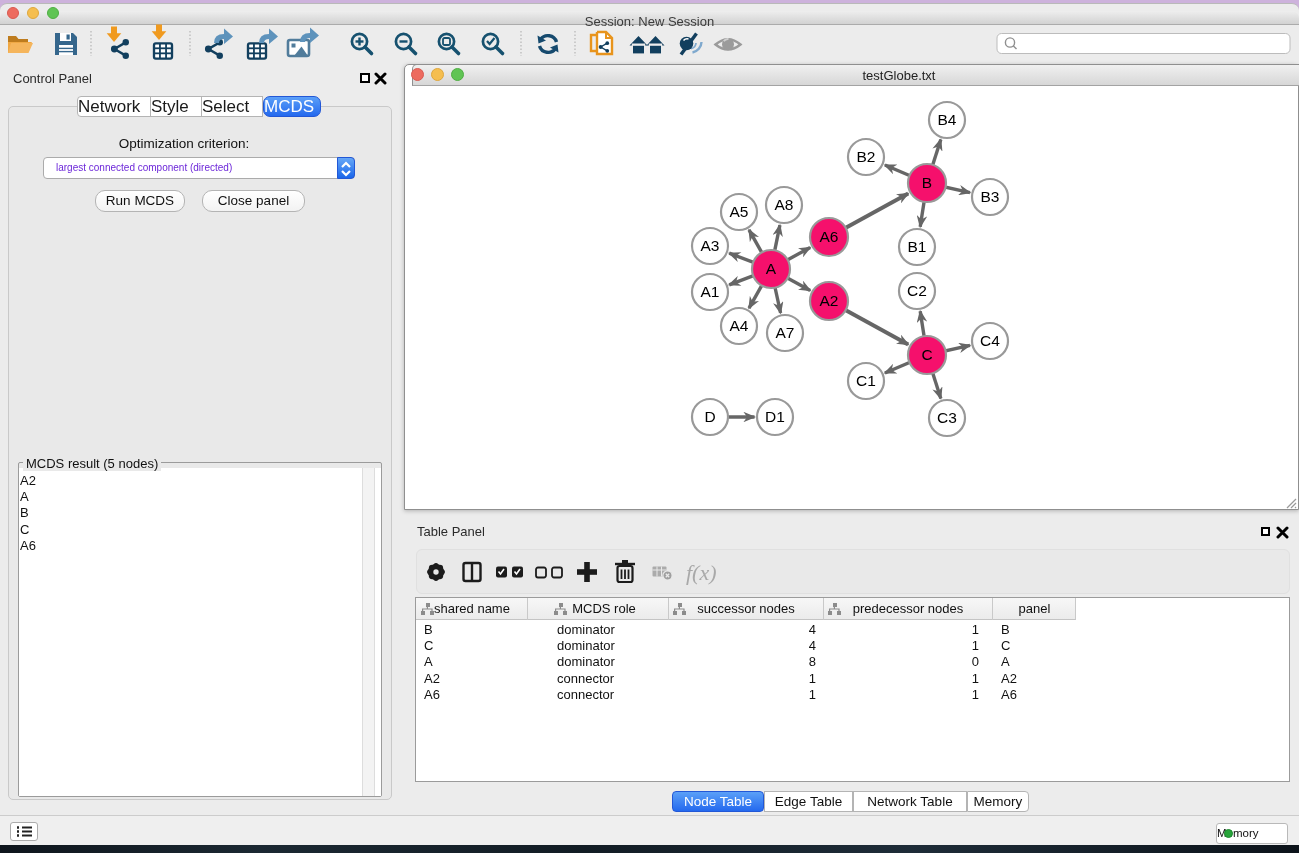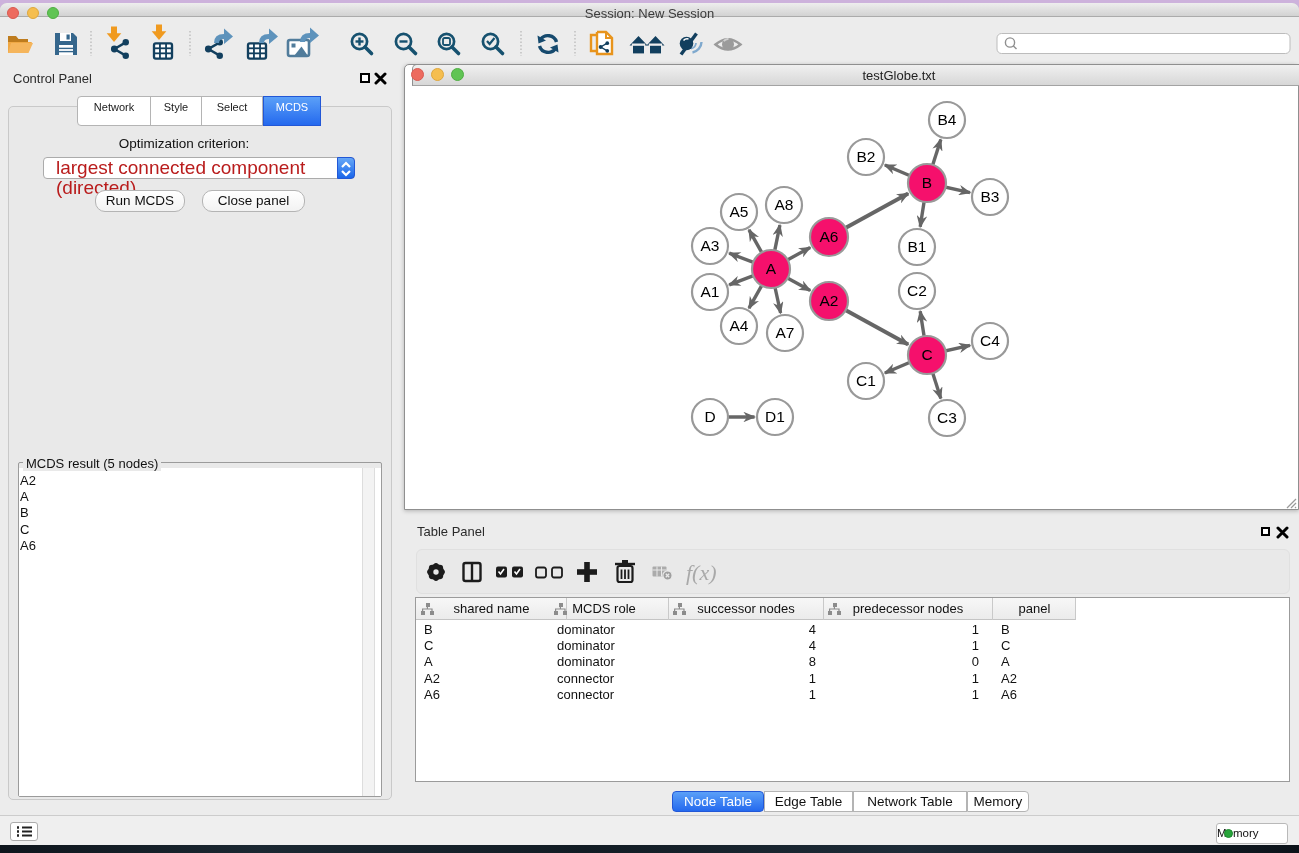--- a/index.html
+++ b/index.html
@@ -1,33 +1,33 @@
 <!DOCTYPE html>
 <html><head><meta charset="utf-8"><style>
 *{margin:0;padding:0;box-sizing:border-box}
 html,body{width:1299px;height:853px;overflow:hidden;font-family:"Liberation Sans",sans-serif}
 body{position:relative;background:#ECECEC}
 .abs{position:absolute}
 .desktop-top{left:0;top:0;width:1299px;height:12px;background:#CDB2DC}
 .desktop-bot{left:0;top:845px;width:1299px;height:8px;background:linear-gradient(90deg,#0e151c,#1b2832 20%,#121c24 45%,#1e2c38 70%,#0c131a)}
 .appwin{left:0;top:3px;width:1299px;height:842px;background:#ECECEC;border-radius:7px 7px 0 0;border-top:1px solid #b9b9b9}
-.titlebar{left:0;top:3px;width:1299px;height:14px;background:linear-gradient(#eeeeee,#d2d2d2);border-radius:7px 7px 0 0;border-bottom:1px solid #ababab}
+.titlebar{left:0;top:11px;width:1299px;height:14px;background:linear-gradient(#eeeeee,#d2d2d2);border-radius:7px 7px 0 0;border-bottom:1px solid #ababab}
 .titletext{width:100%;text-align:center;font-size:13px;color:#3c3c3c;line-height:22px}
 .tl{border-radius:50%;width:12px;height:12px;top:7px}
 .tl.r{left:7px;background:#ED6B5F;border:1px solid #d95950}
 .tl.y{left:27px;background:#F5BE4F;border:1px solid #dfa73c}
 .tl.g{left:47px;background:#60C454;border:1px solid #4fae43}
 
 .cp-title{left:13px;top:71px;font-size:13px;color:#2b2b2b}
 .cp-float{left:360px;top:73px;width:10px;height:10px;border:2px solid #000;background:#fff}
 .cp-box{left:8px;top:106px;width:384px;height:694px;background:#E9E9E9;border:1px solid #c9c9c9;border-radius:5px}
-.tab{top:96px;height:30px;background:#fff;border:1px solid #b4b4b4;font-size:11px;color:#1a1a1a;text-align:center;line-height:20px}
-.tab.sel{background:linear-gradient(#5ba0f8,#2469ee);color:#fff;border:1px solid #2257d6;border-radius:0;z-index:3}
+.tab{top:96px;height:21px;background:#fff;border:1px solid #b4b4b4;font-size:17px;color:#1a1a1a;text-align:left;line-height:20px}
+.tab.sel{background:linear-gradient(#5ba0f8,#2469ee);color:#fff;border:1px solid #2257d6;border-radius:7px;z-index:3}
 .opt-label{left:8px;top:136px;width:352px;text-align:center;font-size:13.5px;color:#111}
-.combo{left:43px;top:157px;width:312px;height:22px;background:#fff;border:1px solid #ababab;border-radius:4px;font-size:19px;color:#b91c1c;line-height:20px;padding-left:12px}
+.combo{left:43px;top:157px;width:312px;height:22px;background:#fff;border:1px solid #ababab;border-radius:4px;font-size:10px;color:#6d28d9;line-height:20px;padding-left:12px}
 .combo-btn{left:337px;top:157px;width:18px;height:22px;background:linear-gradient(#66a7f7,#1a66ea);border-radius:0 4px 4px 0;border:1px solid #2257d6}
 .btn{top:190px;height:22px;background:linear-gradient(#ffffff,#f2f2f2);border:1px solid #b4b4b4;border-radius:10px;font-size:13.5px;color:#111;text-align:center;line-height:20px}
 .grp-label{left:23px;top:456px;background:#E9E9E9;padding:0 3px;font-size:13px;color:#111;z-index:2}
 .grp-box{left:18px;top:462px;width:364px;height:335px;border:1px solid #9b9b9b;border-radius:2px;background:#E9E9E9}
 .grp-white{left:19px;top:468px;width:362px;height:328px;background:#fff}
 .grp-list{left:20px;top:473px;width:341px;font-size:13px;color:#111;line-height:16.2px}
 .grp-scroll{left:362px;top:468px;width:13px;height:328px;background:#f3f3f3;border-left:1px solid #ddd;border-right:1px solid #ddd}
 
 .statusbar{left:0;top:815px;width:1299px;height:30px;background:#efefef;border-top:1px solid #cccccc}
 .sb-btn{left:10px;top:822px;width:28px;height:19px;background:#fff;border:1px solid #ababab;border-radius:3px}
@@ -372,21 +372,21 @@
       <line x1="-5" y1="-5.5" x2="-5" y2="4.5" stroke="#e9e9e9" stroke-width="1"></line>
       <line x1="-0.5" y1="-5.5" x2="-0.5" y2="4.5" stroke="#e9e9e9" stroke-width="1"></line>
       <circle cx="5.5" cy="3.5" r="4.6" fill="#9f9f9f" stroke="#e9e9e9" stroke-width="1.2"></circle>
       <path d="M3.8 1.8 L7.2 5.2 M7.2 1.8 L3.8 5.2" stroke="#e9e9e9" stroke-width="1.3"></path>
     </g>
 
 <text x="270" y="31" font-family="Liberation Serif,serif" font-style="italic" font-size="22" fill="#a9a9a9">f(x)</text>
 </svg>
 <div class="abs tbl"></div>
 <div class="abs tbl-head"></div>
-<div class="abs th" style="left:417px;width:150px"><svg width="13" height="12">
+<div class="abs th" style="left:417px;width:111px"><svg width="13" height="12">
       <g fill="#8c8c8c">
         <rect x="5" y="0" width="4" height="4"></rect>
         <rect x="0" y="8" width="4" height="4"></rect>
         <rect x="9" y="8" width="4" height="4"></rect>
         <path d="M6.4 3 L6.4 6 L1.6 6 L1.6 9 M6.6 6 L11 6 L11 9" fill="none" stroke="#8c8c8c" stroke-width="1.2"></path>
       </g>
     </svg>shared name</div>
 <div class="abs th" style="left:550px;width:119px;padding-right:10px"><svg width="13" height="12">
       <g fill="#8c8c8c">
         <rect x="5" y="0" width="4" height="4"></rect>

